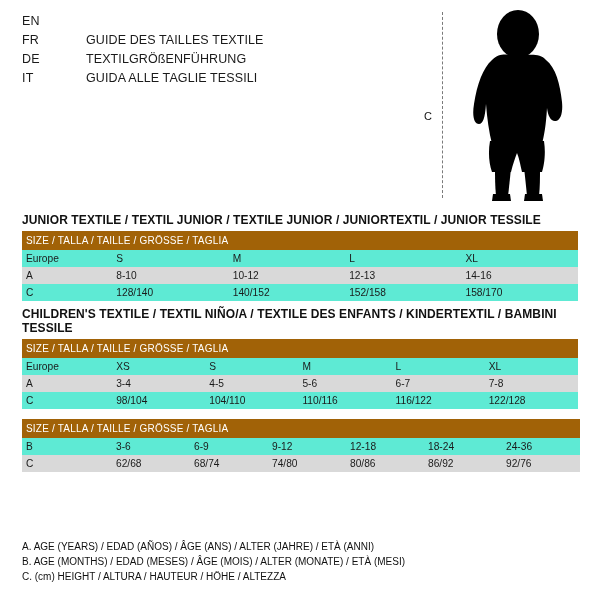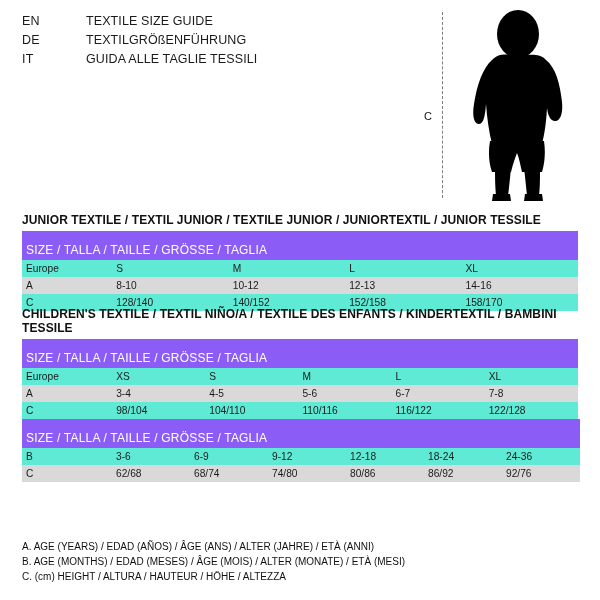--- a/index.html
+++ b/index.html
@@ -90,25 +90,25 @@
     width: 100%;
     table-layout: fixed;
   }
   table.size-table td {
     font-size: 10.2px;
     padding: 2px 0 2px 4px;
     color: #1a1a1a;
     line-height: 13px;
   }
   tr.head-row td {
-    background: #8b5cf6;
+    background: #a16207;
     color: #ffffff;
-    font-size: 12px;
+    font-size: 10px;
     letter-spacing: 0.2px;
-    padding: 13px 0 3px 4px;
+    padding: 3px 0 3px 4px;
   }
   tr.shaded td {
     background: #d9d9d9;
   }
   tr.plain td {
     background: #5eead4;
   }
 
   
   .legend {
@@ -124,21 +124,24 @@
   }
 </style>
 </head>
 <body>
 
 <div class="page">
 
   <div class="header">
     <div class="lang-row">
       <div class="lang-code">EN</div>
-      <div class="lang-title">TEXTILE SIZE GUIDE</div>
+    </div>
+    <div class="lang-row">
+      <div class="lang-code">FR</div>
+      <div class="lang-title">GUIDE DES TAILLES TEXTILE</div>
     </div>
     <div class="lang-row">
       <div class="lang-code">DE</div>
       <div class="lang-title">TEXTILGRÖßENFÜHRUNG</div>
     </div>
     <div class="lang-row">
       <div class="lang-code">IT</div>
       <div class="lang-title">GUIDA ALLE TAGLIE TESSILI</div>
     </div>
   </div>

